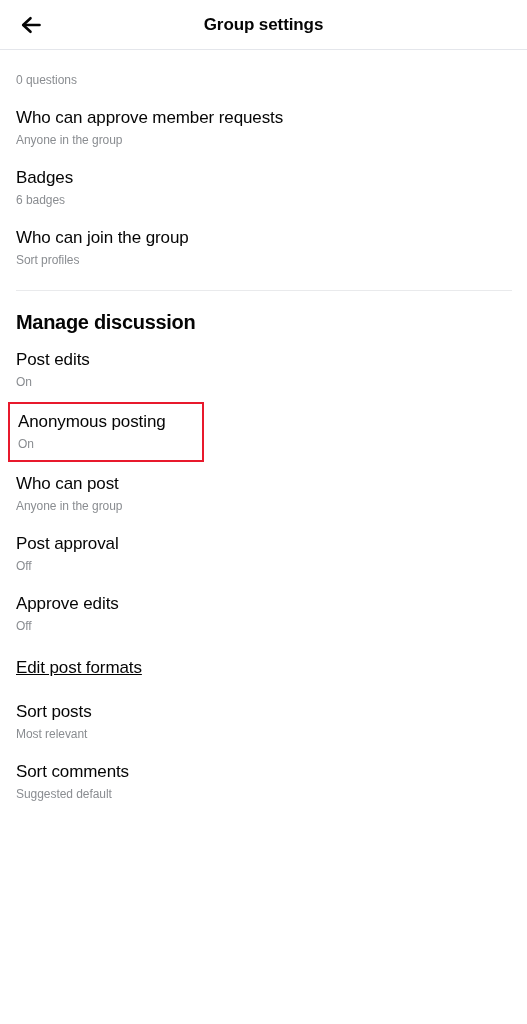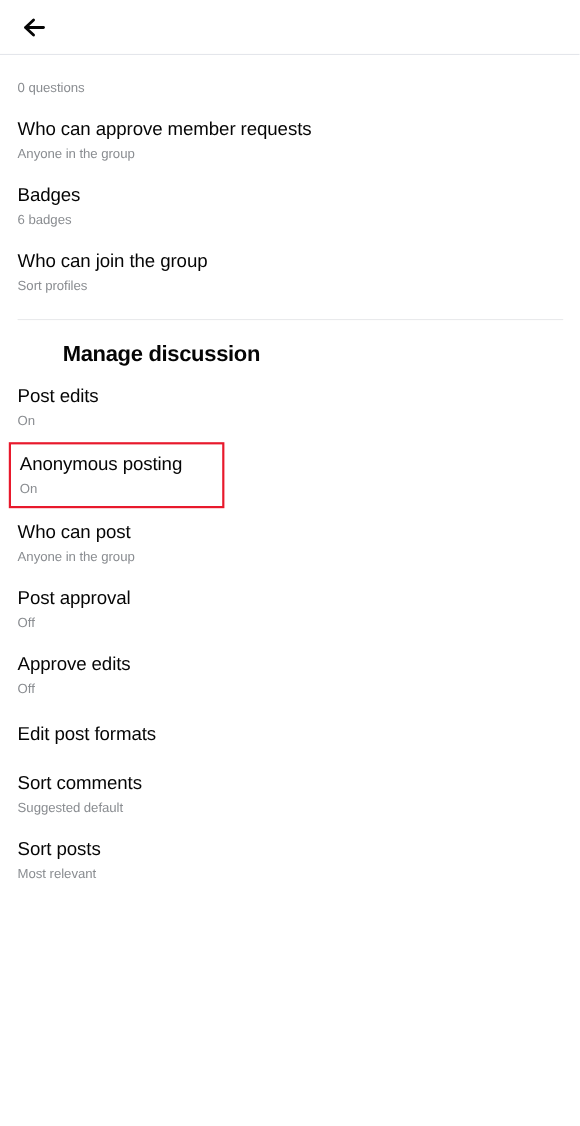--- a/index.html
+++ b/index.html
@@ -68,20 +68,21 @@
     font-size: 12px;
     font-weight: 400;
     color: #8a8d91;
     line-height: 19px;
     margin-top: 2px;
     letter-spacing: -0.05px;
   }
   .row.no-sub {
     padding-top: 13px;
     padding-bottom: 13px;
+    text-decoration: underline;
   }
 
   
   .row.highlight {
     margin: 0 0 0 8px;
     padding: 7px 12px 6px 8px;
     width: 196px;
     box-sizing: border-box;
     border: 2px solid #e8192c;
   }
@@ -97,35 +98,35 @@
     margin: 12px 15px 12px 16px;
   }
 
   
   .section-heading {
     font-size: 20px;
     font-weight: 700;
     color: #050505;
     padding: 8px 16px 6px 16px;
     letter-spacing: -0.3px;
-    margin-left: 41px;
   }
 </style>
 </head>
 <body>
 
 <div class="header">
   <button class="back-btn">
     <span>
       <svg width="24" height="20" viewBox="0 0 24 20" aria-hidden="true">
         <path d="M10.5 3.2 L3.2 10 L10.5 16.8" fill="none" stroke="#050505" stroke-width="2.6" stroke-linecap="round" stroke-linejoin="round"></path>
         <path d="M3.6 10 H19.5" fill="none" stroke="#050505" stroke-width="2.6" stroke-linecap="round"></path>
       </svg>
     </span>
   </button>
+  <div class="header-title">Group settings</div>
 </div>
 
 <div class="content">
 
   <div>
     <div class="row">
       <div class="row-sub">0 questions</div>
     </div>
     <div class="row">
       <div class="row-title">Who can approve member requests</div>
@@ -167,22 +168,22 @@
       <div class="row-sub">Off</div>
     </div>
     <div class="row">
       <div class="row-title">Approve edits</div>
       <div class="row-sub">Off</div>
     </div>
     <div class="row no-sub">
       <div class="row-title">Edit post formats</div>
     </div>
     <div class="row">
+      <div class="row-title">Sort posts</div>
+      <div class="row-sub">Most relevant</div>
+    </div>
+    <div class="row">
       <div class="row-title">Sort comments</div>
       <div class="row-sub">Suggested default</div>
-    </div>
-    <div class="row">
-      <div class="row-title">Sort posts</div>
-      <div class="row-sub">Most relevant</div>
     </div>
   </div>
 
 </div>
 
 </body></html>

